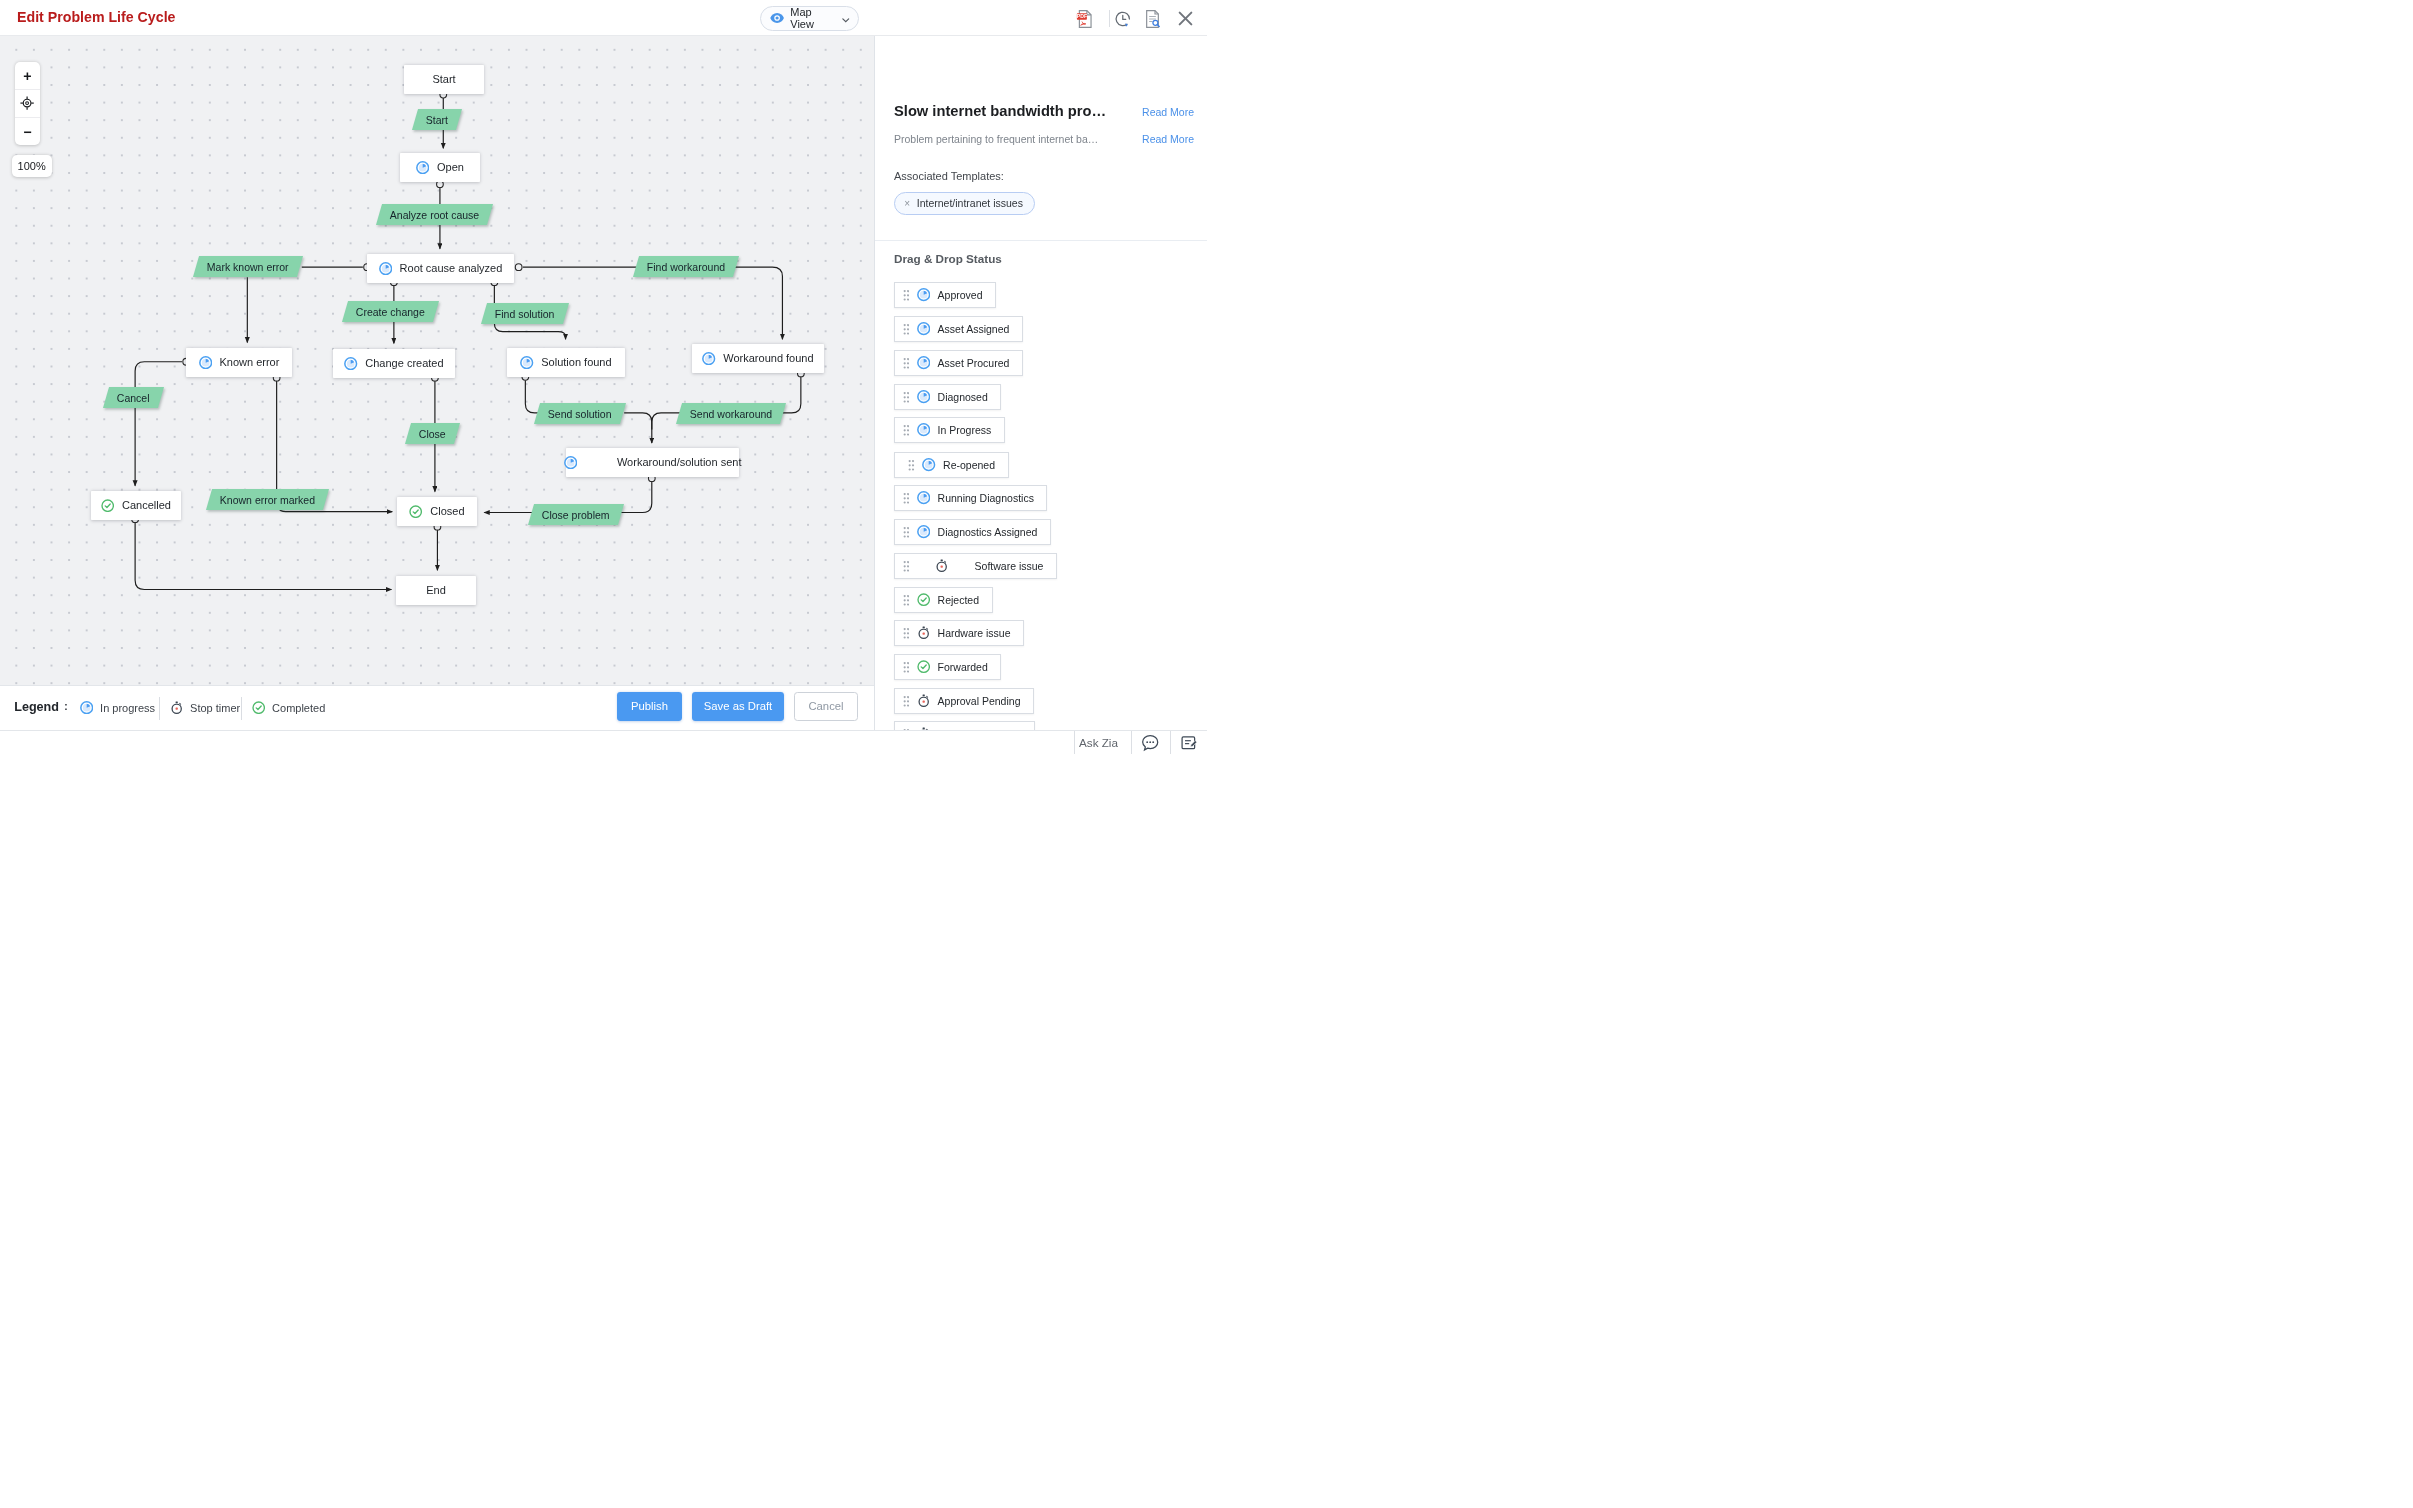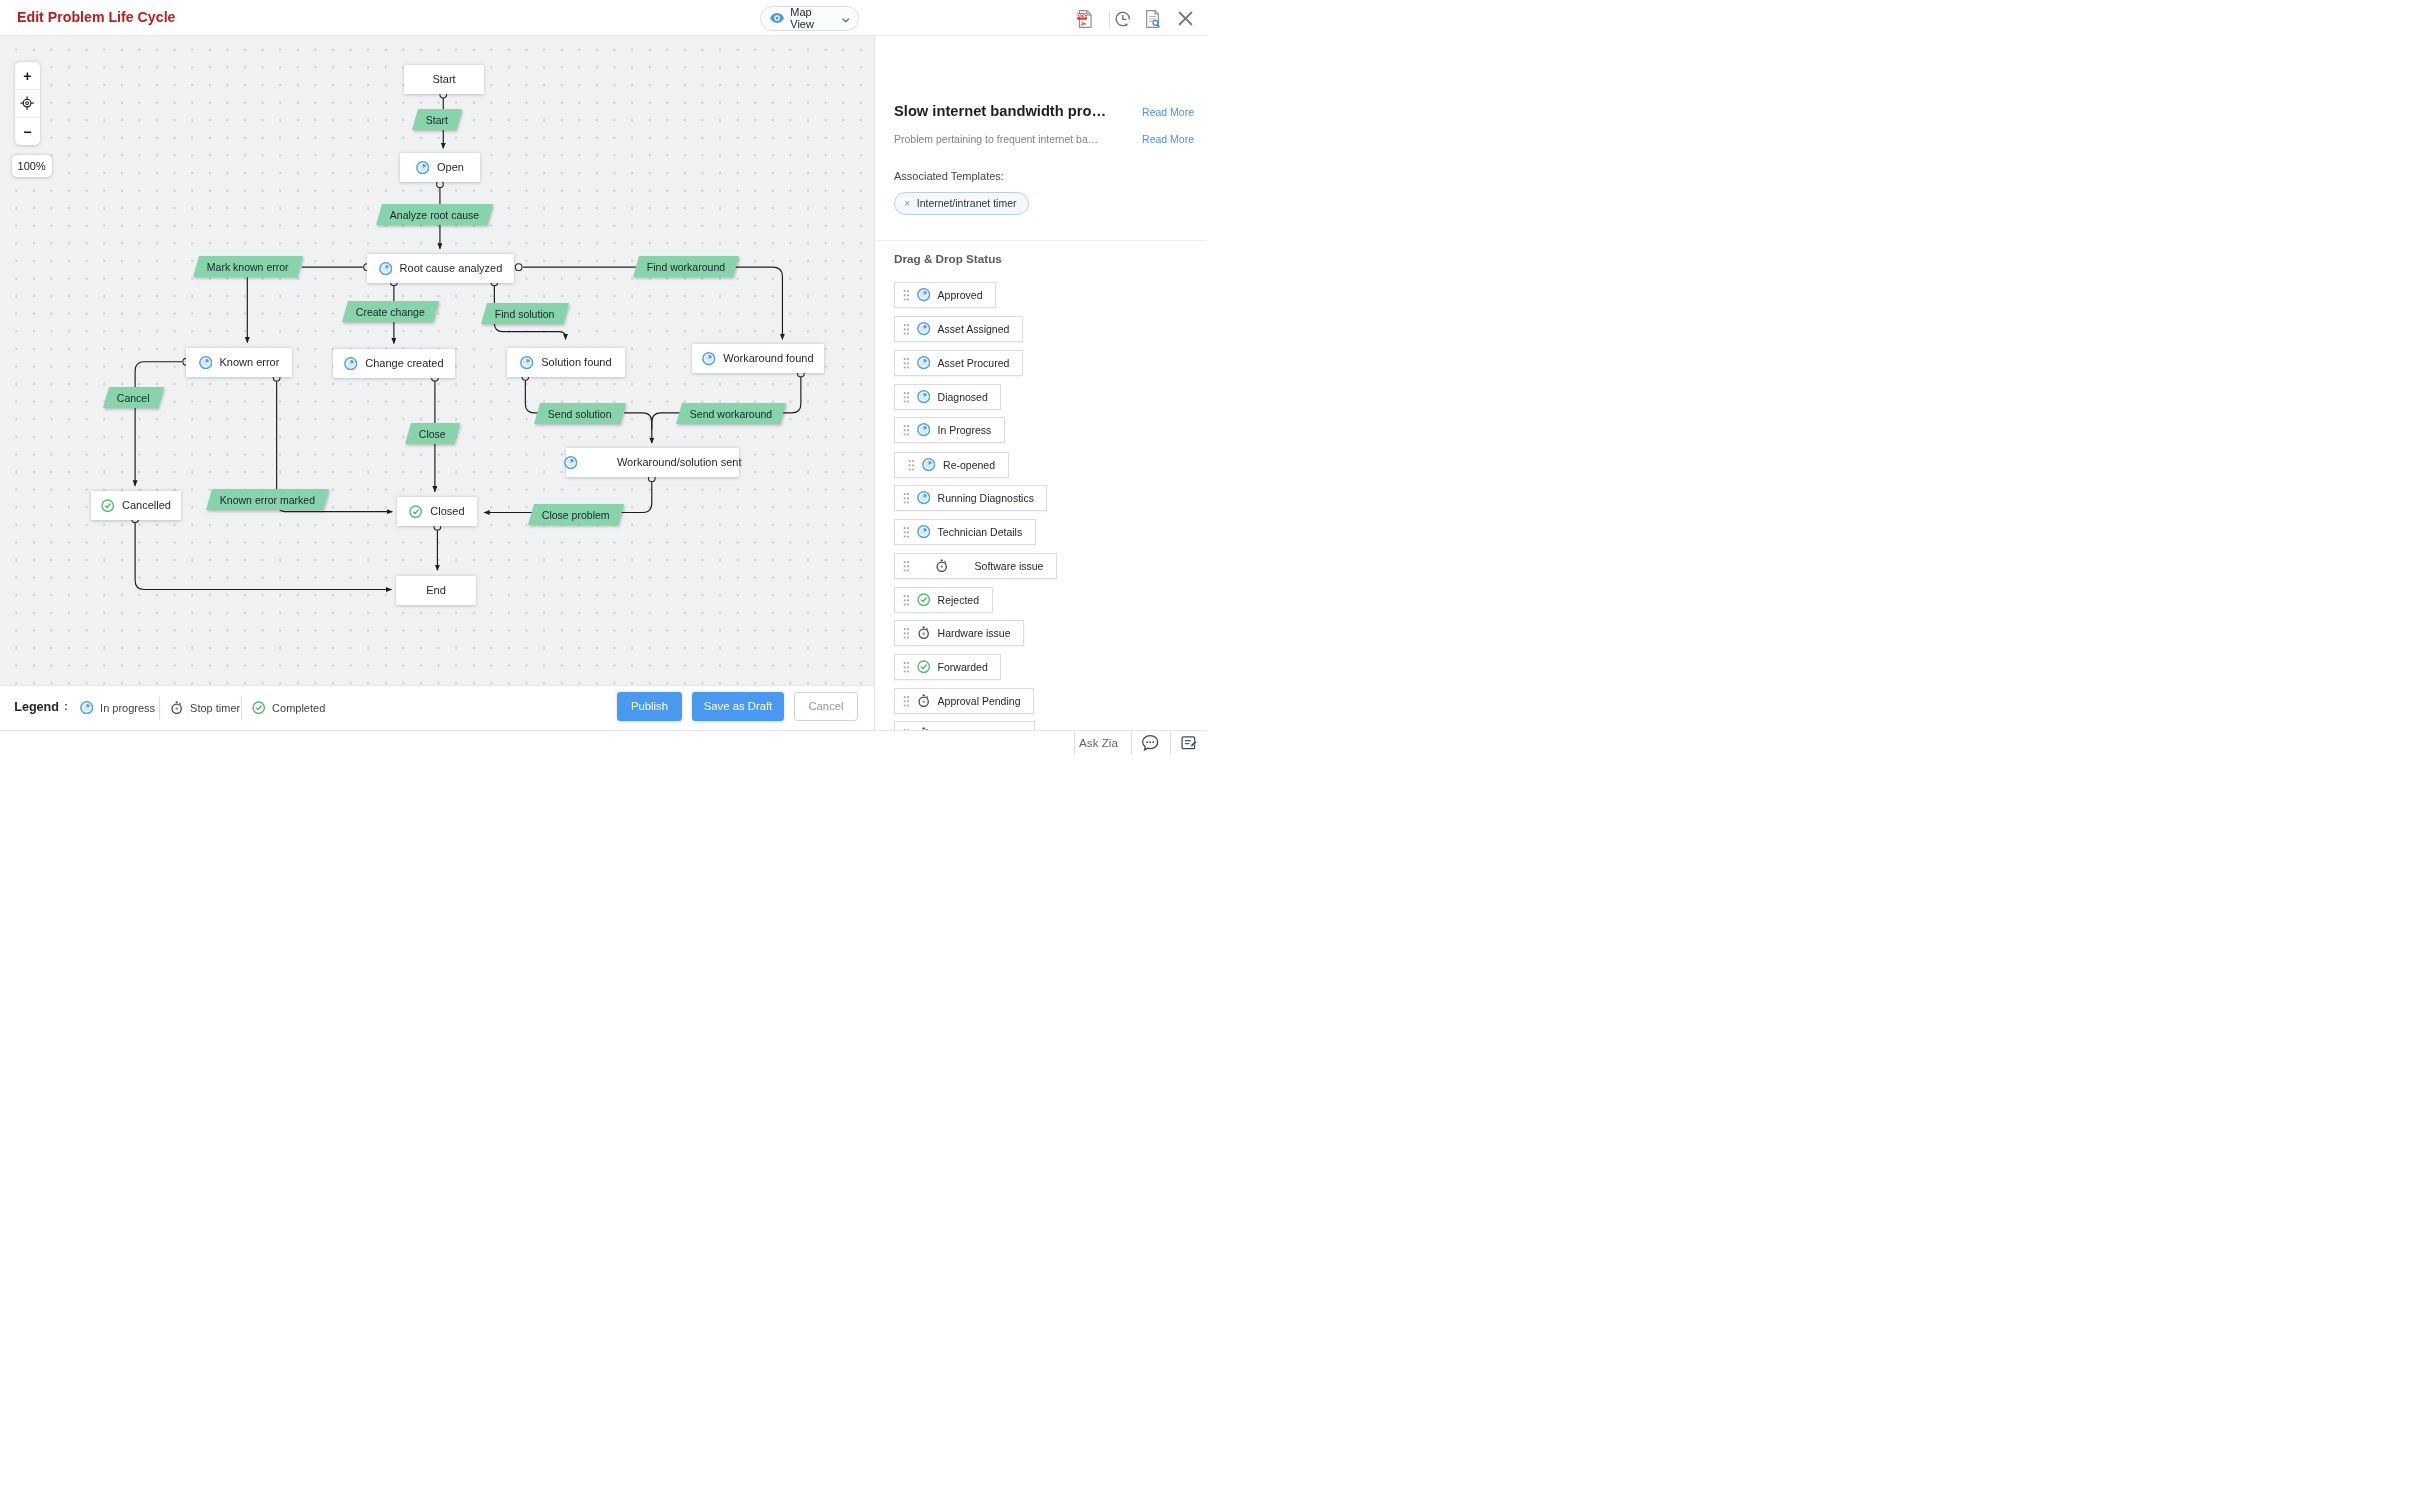--- a/index.html
+++ b/index.html
@@ -331,21 +331,21 @@
       <h2>Slow internet bandwidth pro…</h2>
       <a class="readmore">Read More</a>
     </div>
     <div class="desc-row">
       <p>Problem pertaining to frequent internet ba…</p>
       <a class="readmore">Read More</a>
     </div>
     <div class="assoc-label">Associated Templates:</div>
     <div class="chip">
       <span class="chip-x">×</span>
-      <span>Internet/intranet timer</span>
+      <span>Internet/intranet issues</span>
     </div>
     <div class="panel-divider"></div>
     <div class="dd-heading">Drag &amp; Drop Status</div>
     <div id="status-list">
         <div class="status-item" style="top: 246px;">
           <span class="drag">
             <svg width="6.7" height="12.6" viewBox="0 0 8 15">
               <g fill="#a4aab2">
                 <circle cx="2" cy="2.5" r="1.3"></circle>
                 <circle cx="6" cy="2.5" r="1.3"></circle>
@@ -510,21 +510,21 @@
               </g>
             </svg>
           </span>
           <span style="display: flex; align-items: center;">
             <svg width="13.4" height="13.4" viewBox="0 0 16 16">
               <circle cx="8" cy="8" r="7" fill="#ffffff" stroke="#4aa0f2" stroke-width="1.8"></circle>
               <circle cx="8" cy="8" r="4.6" fill="#d9e9fc"></circle>
               <path d="M8 8 L8 3.4 A4.6 4.6 0 0 1 12.2 6.3 Z" fill="#4b9cf2"></path>
             </svg>
           </span>
-          <span>Technician Details</span>
+          <span>Diagnostics Assigned</span>
         </div>
         <div class="status-item" style="top: 517px; gap: 26px;">
           <span class="drag">
             <svg width="6.7" height="12.6" viewBox="0 0 8 15">
               <g fill="#a4aab2">
                 <circle cx="2" cy="2.5" r="1.3"></circle>
                 <circle cx="6" cy="2.5" r="1.3"></circle>
                 <circle cx="2" cy="7.5" r="1.3"></circle>
                 <circle cx="6" cy="7.5" r="1.3"></circle>
                 <circle cx="2" cy="12.5" r="1.3"></circle>

